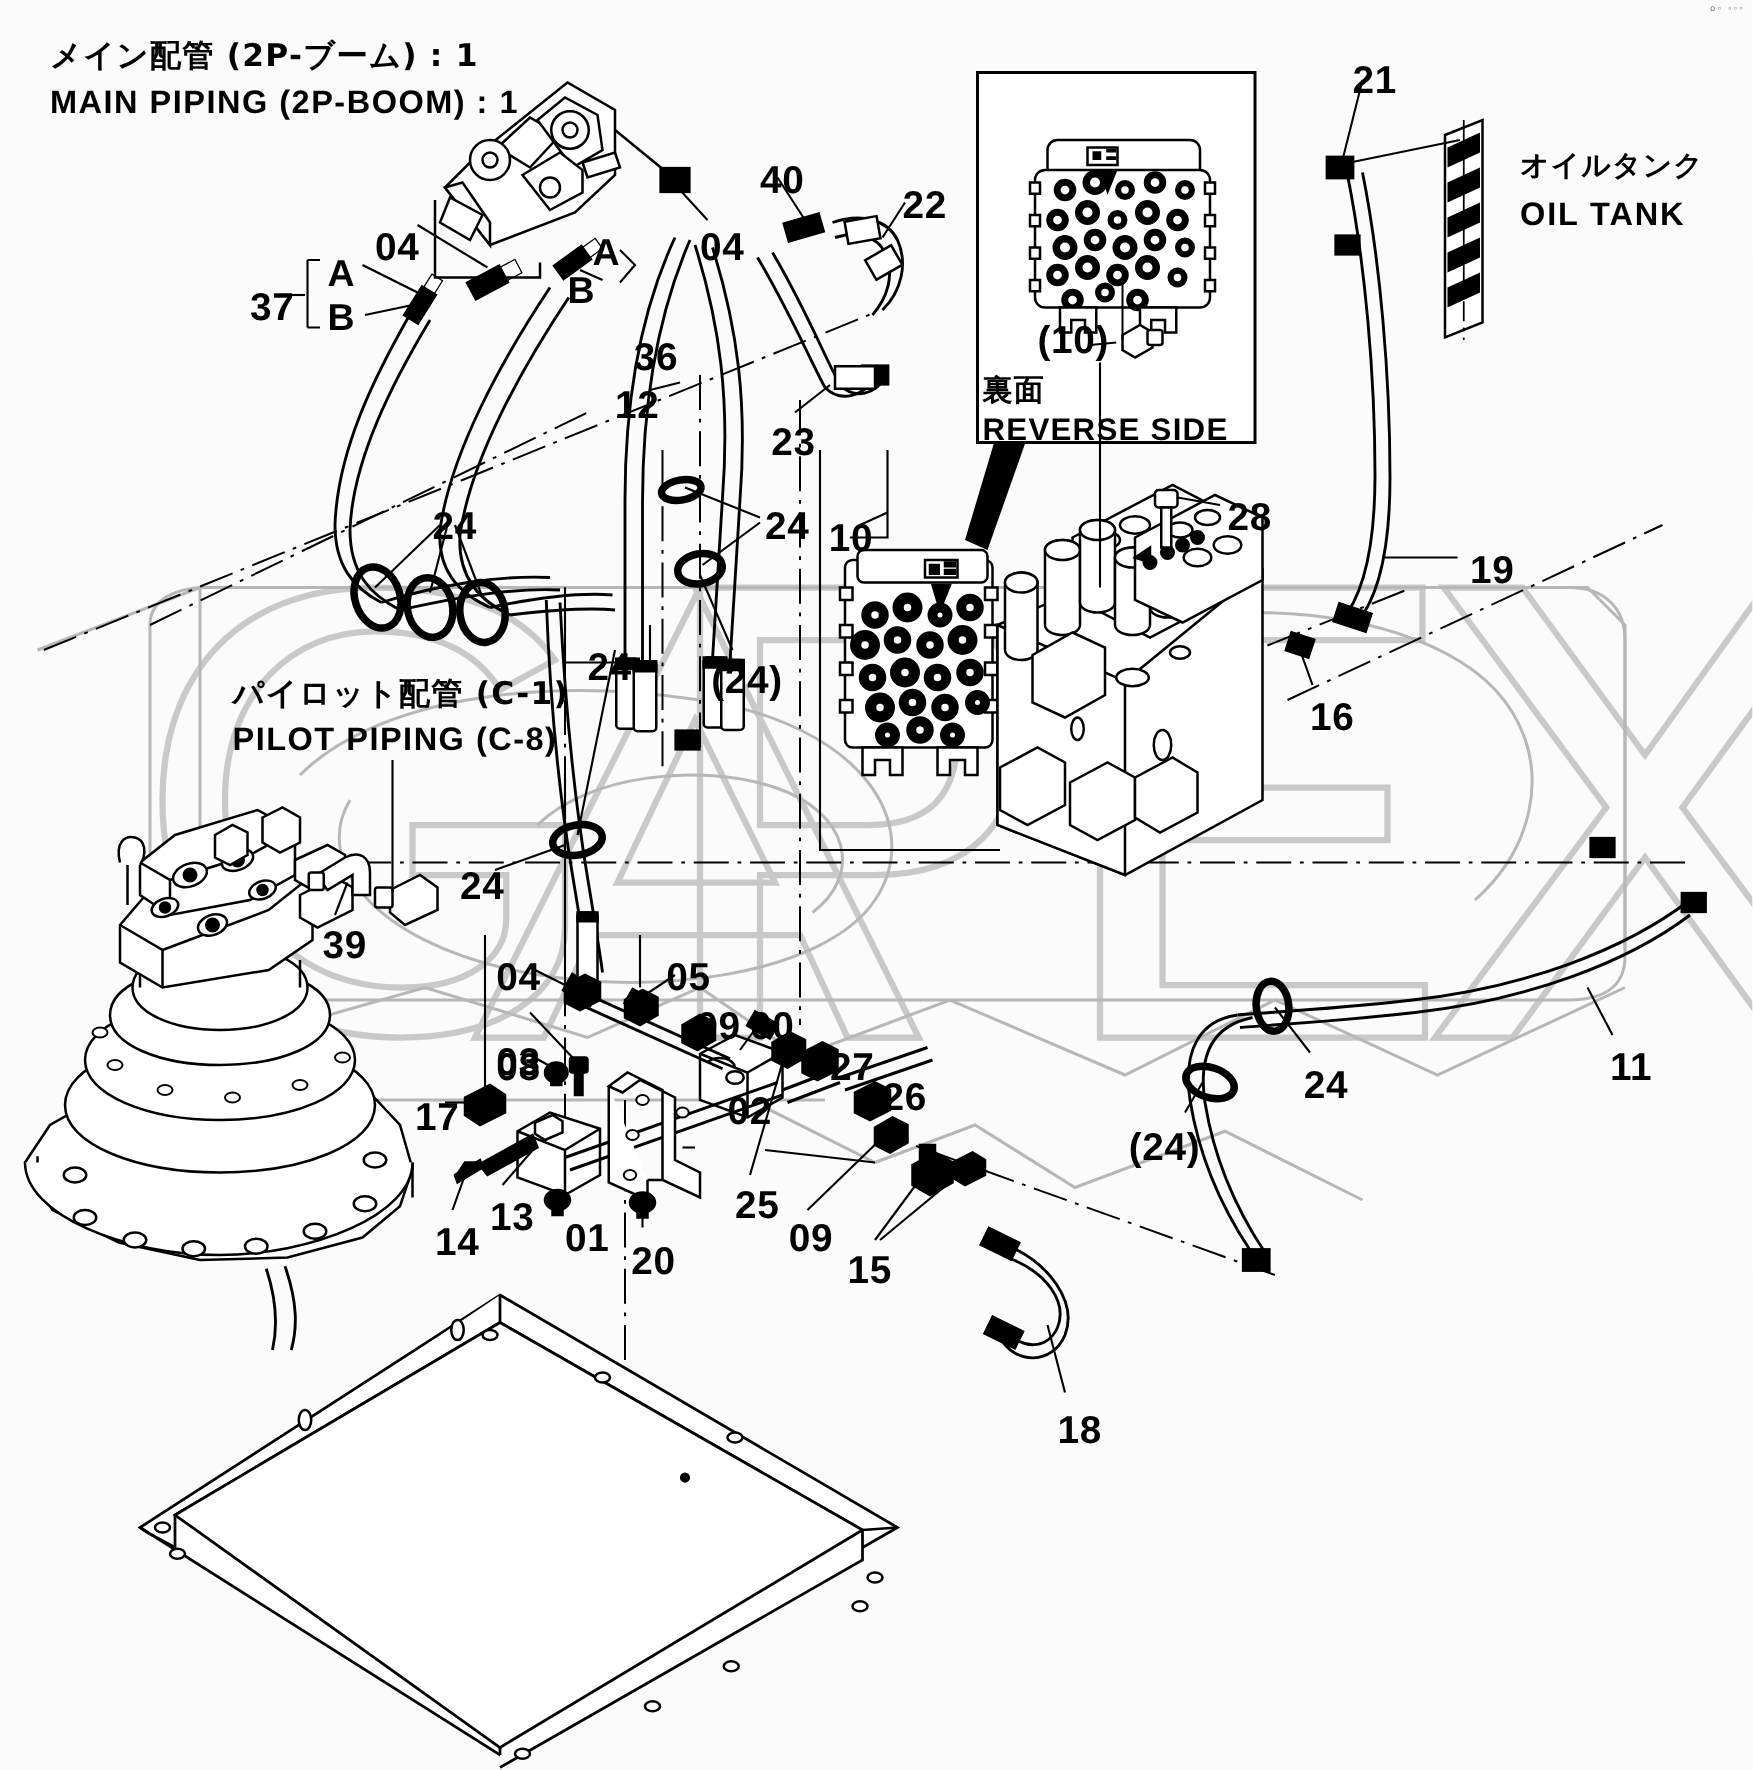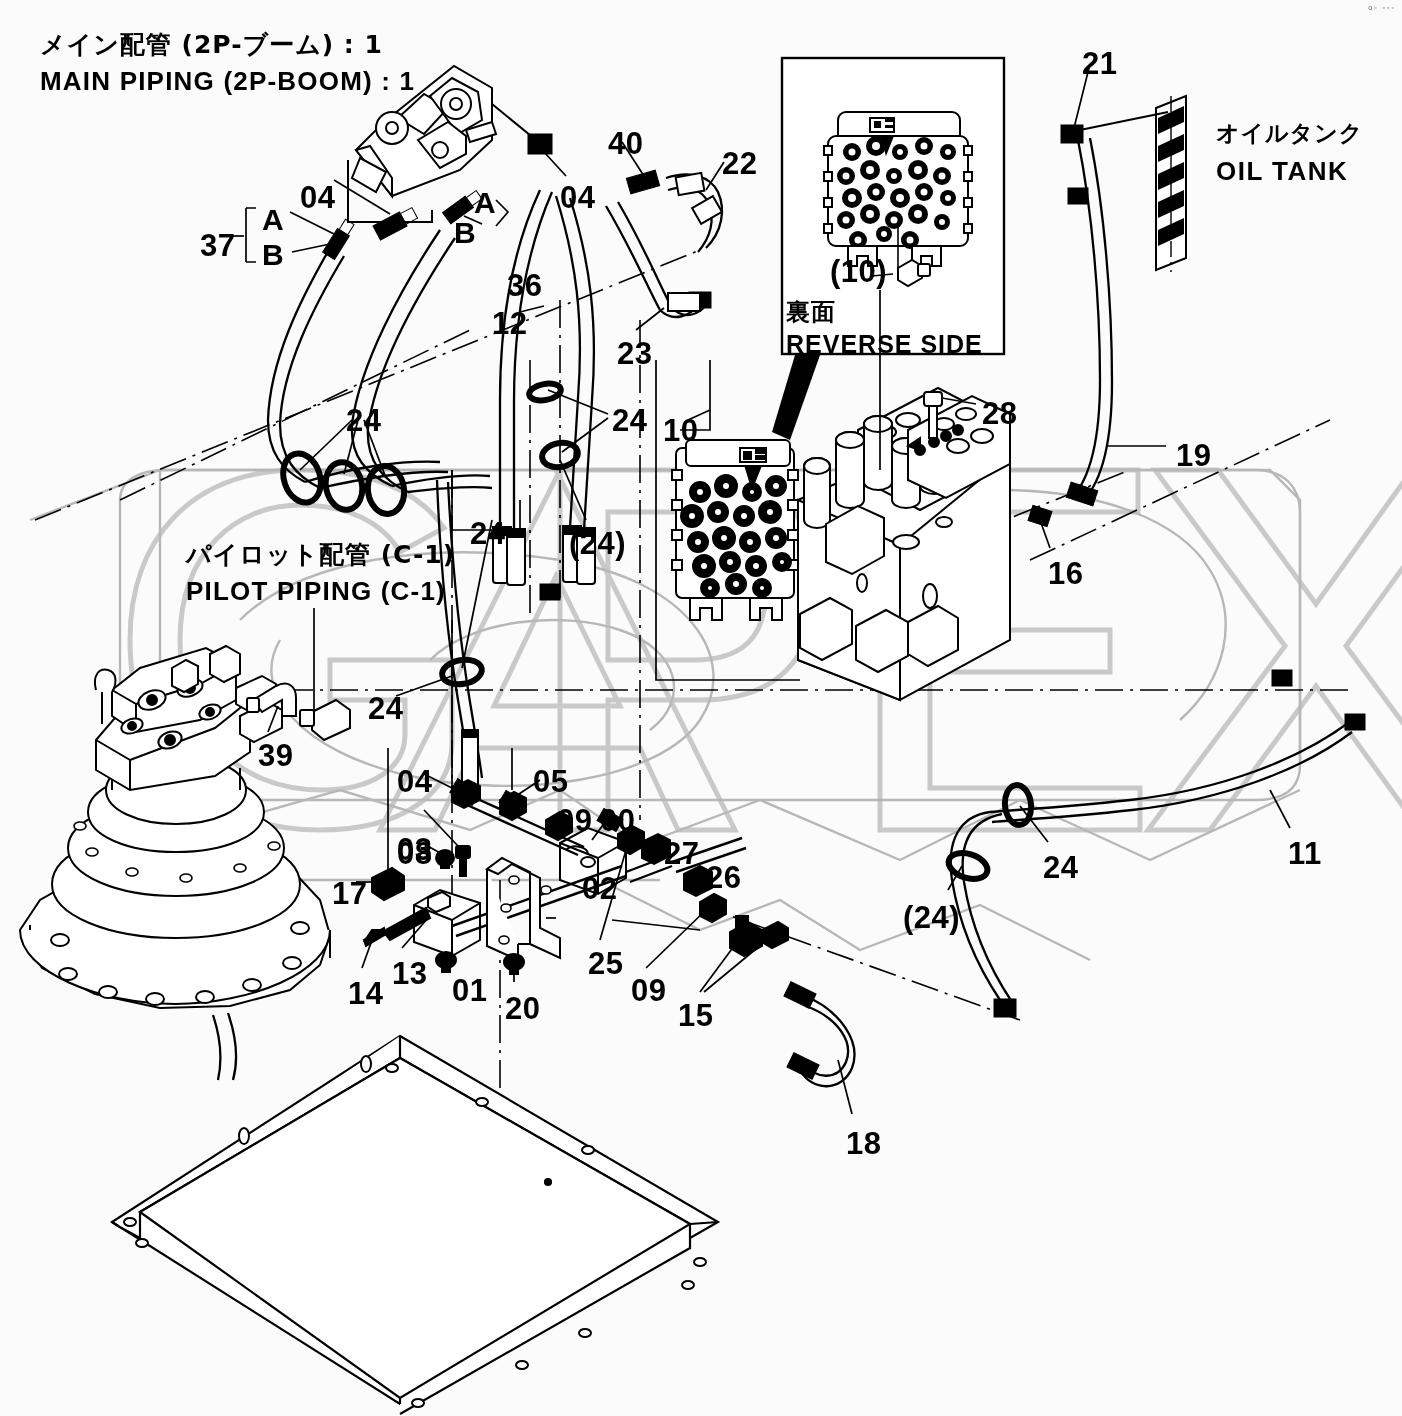--- a/index.html
+++ b/index.html
@@ -777,21 +777,21 @@
     </g>
   </svg>
 
   <div class="lbl ttl-jp" style="left:40px;top:32px;">メイン配管 (2P-ブーム) : 1</div>
   <div class="lbl ttl-en" style="left:40px;top:68px;">MAIN PIPING (2P-BOOM) : 1</div>
 
   <div class="lbl tank-jp" style="left:1216px;top:122px;">オイルタンク</div>
   <div class="lbl tank-en" style="left:1216px;top:158px;">OIL TANK</div>
 
   <div class="lbl ttl-jp" style="left:186px;top:542px;">パイロット配管 (C-1)</div>
-  <div class="lbl ttl-en" style="left:186px;top:578px;">PILOT PIPING (C-1)</div>
+  <div class="lbl ttl-en" style="left:186px;top:578px;">PILOT PIPING (C-8)</div>
 
   <div class="lbl rev-jp" style="left:786px;top:300px;">裏面</div>
   <div class="lbl rev-en" style="left:786px;top:332px;">REVERSE SIDE</div>
   <div class="lbl num" style="left:830px;top:256px;">(10)</div>
 
   <div class="corner">o▫ ▫▫▫</div>
 
   <div id="callout-layer">
       <div class="lbl num" style="left: 600px; top: 805px;">00</div>
       <div class="lbl num" style="left: 436px; top: 975px; margin-left: 16px;">01</div>

